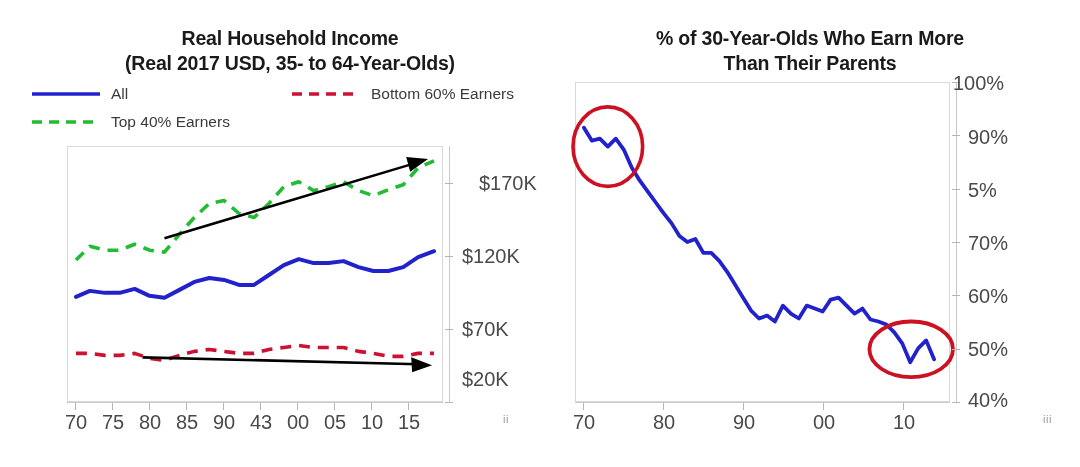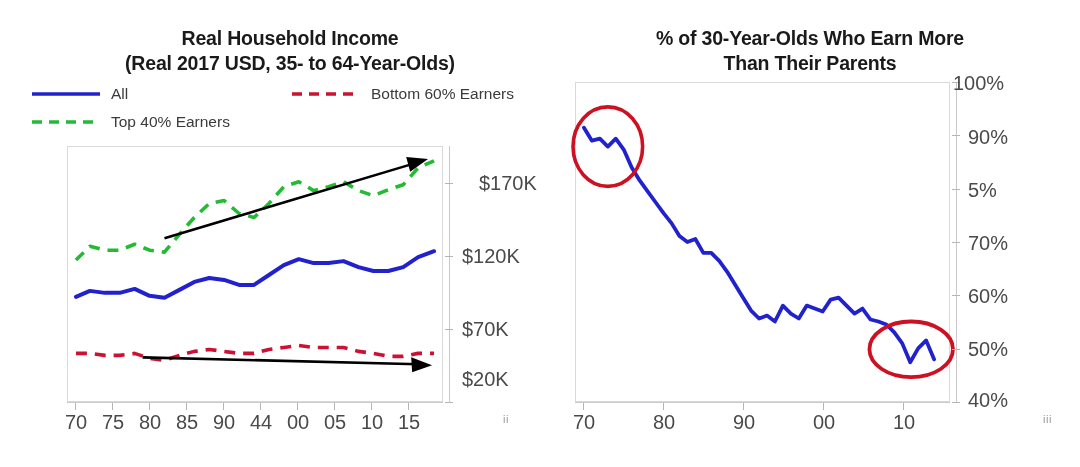--- a/index.html
+++ b/index.html
@@ -200,21 +200,21 @@
     <div class="tick tick-x" style="left:297px; top:403px;"></div>
     <div class="tick tick-x" style="left:334px; top:403px;"></div>
     <div class="tick tick-x" style="left:371px; top:403px;"></div>
     <div class="tick tick-x" style="left:408px; top:403px;"></div>
 
     <div class="tick-label tick-label-x" style="left:76px;  top:412px;">70</div>
     <div class="tick-label tick-label-x" style="left:113px; top:412px;">75</div>
     <div class="tick-label tick-label-x" style="left:150px; top:412px;">80</div>
     <div class="tick-label tick-label-x" style="left:187px; top:412px;">85</div>
     <div class="tick-label tick-label-x" style="left:224px; top:412px;">90</div>
-    <div class="tick-label tick-label-x" style="left:261px; top:412px;">44</div>
+    <div class="tick-label tick-label-x" style="left:261px; top:412px;">43</div>
     <div class="tick-label tick-label-x" style="left:298px; top:412px;">00</div>
     <div class="tick-label tick-label-x" style="left:335px; top:412px;">05</div>
     <div class="tick-label tick-label-x" style="left:372px; top:412px;">10</div>
     <div class="tick-label tick-label-x" style="left:409px; top:412px;">15</div>
 
     <div class="axis-line" style="left:449px; top:146px; width:1px; height:257px;"></div>
 
     <div class="tick tick-y" style="left:445px; top:183px;"></div>
     <div class="tick tick-y" style="left:445px; top:256px;"></div>
     <div class="tick tick-y" style="left:445px; top:329px;"></div>

